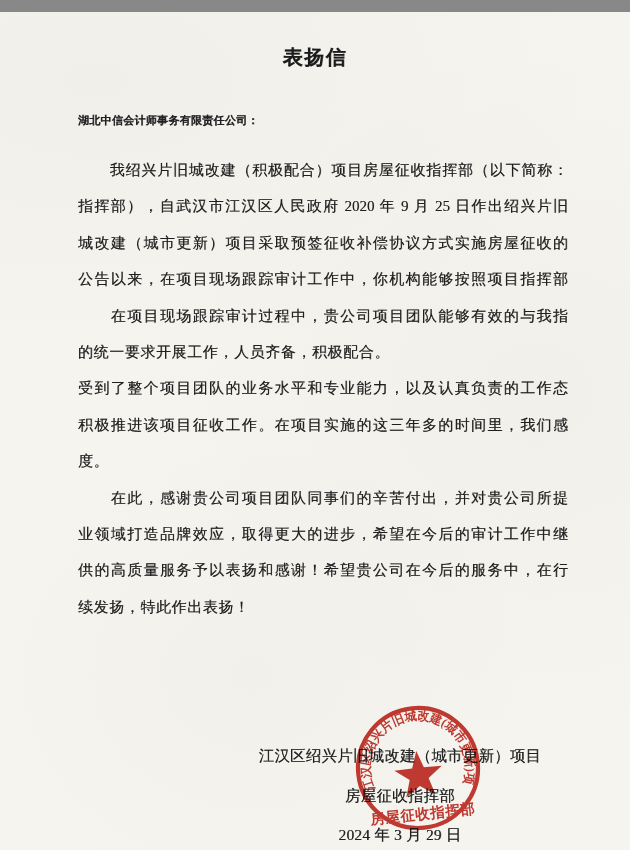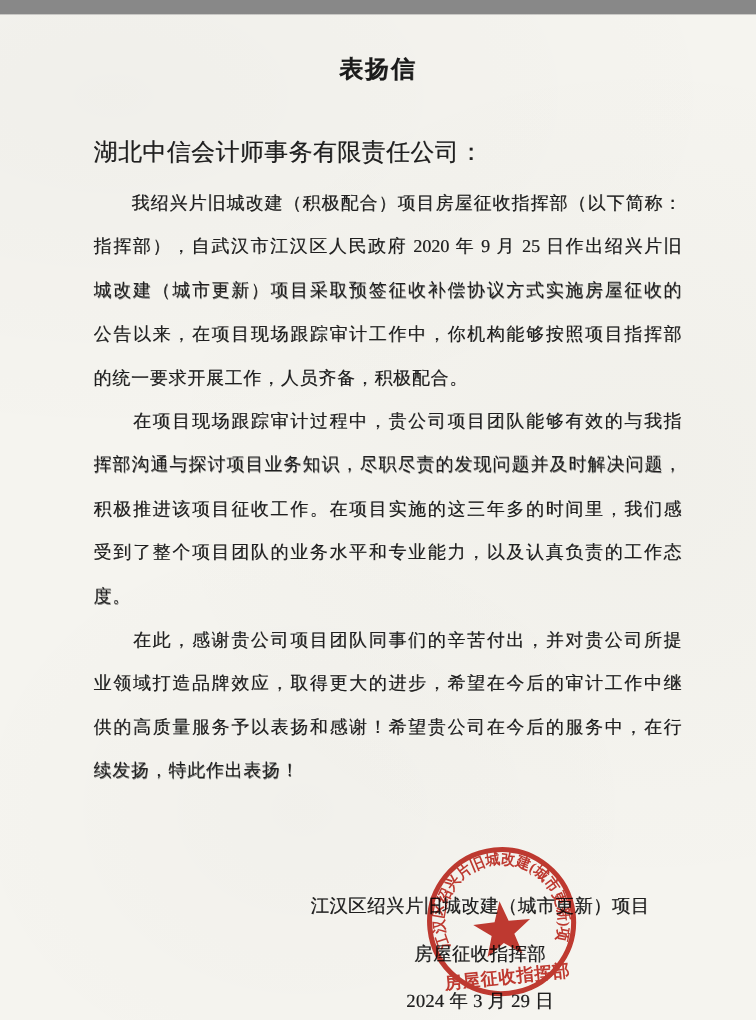--- a/index.html
+++ b/index.html
@@ -33,22 +33,22 @@
     font-size: 20px;
     font-weight: 700;
     letter-spacing: 1.5px;
     color: #1b1b1b;
   }
 
   .salutation {
     position: absolute;
     top: 101px;
     left: 78px;
-    font-size: 20px;
-    font-weight: 400;
+    font-size: 11px;
+    font-weight: 700;
     letter-spacing: 0.3px;
   }
 
   .letter-body {
     position: absolute;
     top: 140px;
     left: 78px;
     width: 490px;
     font-size: 15px;
   }
@@ -98,25 +98,24 @@
 
   <div class="title scan-text">表扬信</div>
 
   <div class="salutation scan-text">湖北中信会计师事务有限责任公司：</div>
 
   <div class="letter-body scan-text">
       <div class="line">　　我绍兴片旧城改建（积极配合）项目房屋征收指挥部（以下简称：</div>
       <div class="line">指挥部），自武汉市江汉区人民政府 2020 年 9 月 25 日作出绍兴片旧</div>
       <div class="line">城改建（城市更新）项目采取预签征收补偿协议方式实施房屋征收的</div>
       <div class="line">公告以来，在项目现场跟踪审计工作中，你机构能够按照项目指挥部</div>
+      <div class="line">　　在项目现场跟踪审计过程中，贵公司项目团队能够有效的与我指</div>
       <div class="line last">的统一要求开展工作，人员齐备，积极配合。</div>
-      <div class="line">　　在项目现场跟踪审计过程中，贵公司项目团队能够有效的与我指</div>
-      <div class="line">挥部沟通与探讨项目业务知识，尽职尽责的发现问题并及时解决问题，</div>
+      <div class="line">受到了整个项目团队的业务水平和专业能力，以及认真负责的工作态</div>
       <div class="line">积极推进该项目征收工作。在项目实施的这三年多的时间里，我们感</div>
-      <div class="line">受到了整个项目团队的业务水平和专业能力，以及认真负责的工作态</div>
       <div class="line last">度。</div>
       <div class="line">　　在此，感谢贵公司项目团队同事们的辛苦付出，并对贵公司所提</div>
       <div class="line">业领域打造品牌效应，取得更大的进步，希望在今后的审计工作中继</div>
       <div class="line">供的高质量服务予以表扬和感谢！希望贵公司在今后的服务中，在行</div>
       <div class="line last">续发扬，特此作出表扬！</div>
     </div>
 
   <div class="signature scan-text">
     <div class="sig-line">江汉区绍兴片旧城改建（城市更新）项目</div>
     <div class="sig-line">房屋征收指挥部</div>

